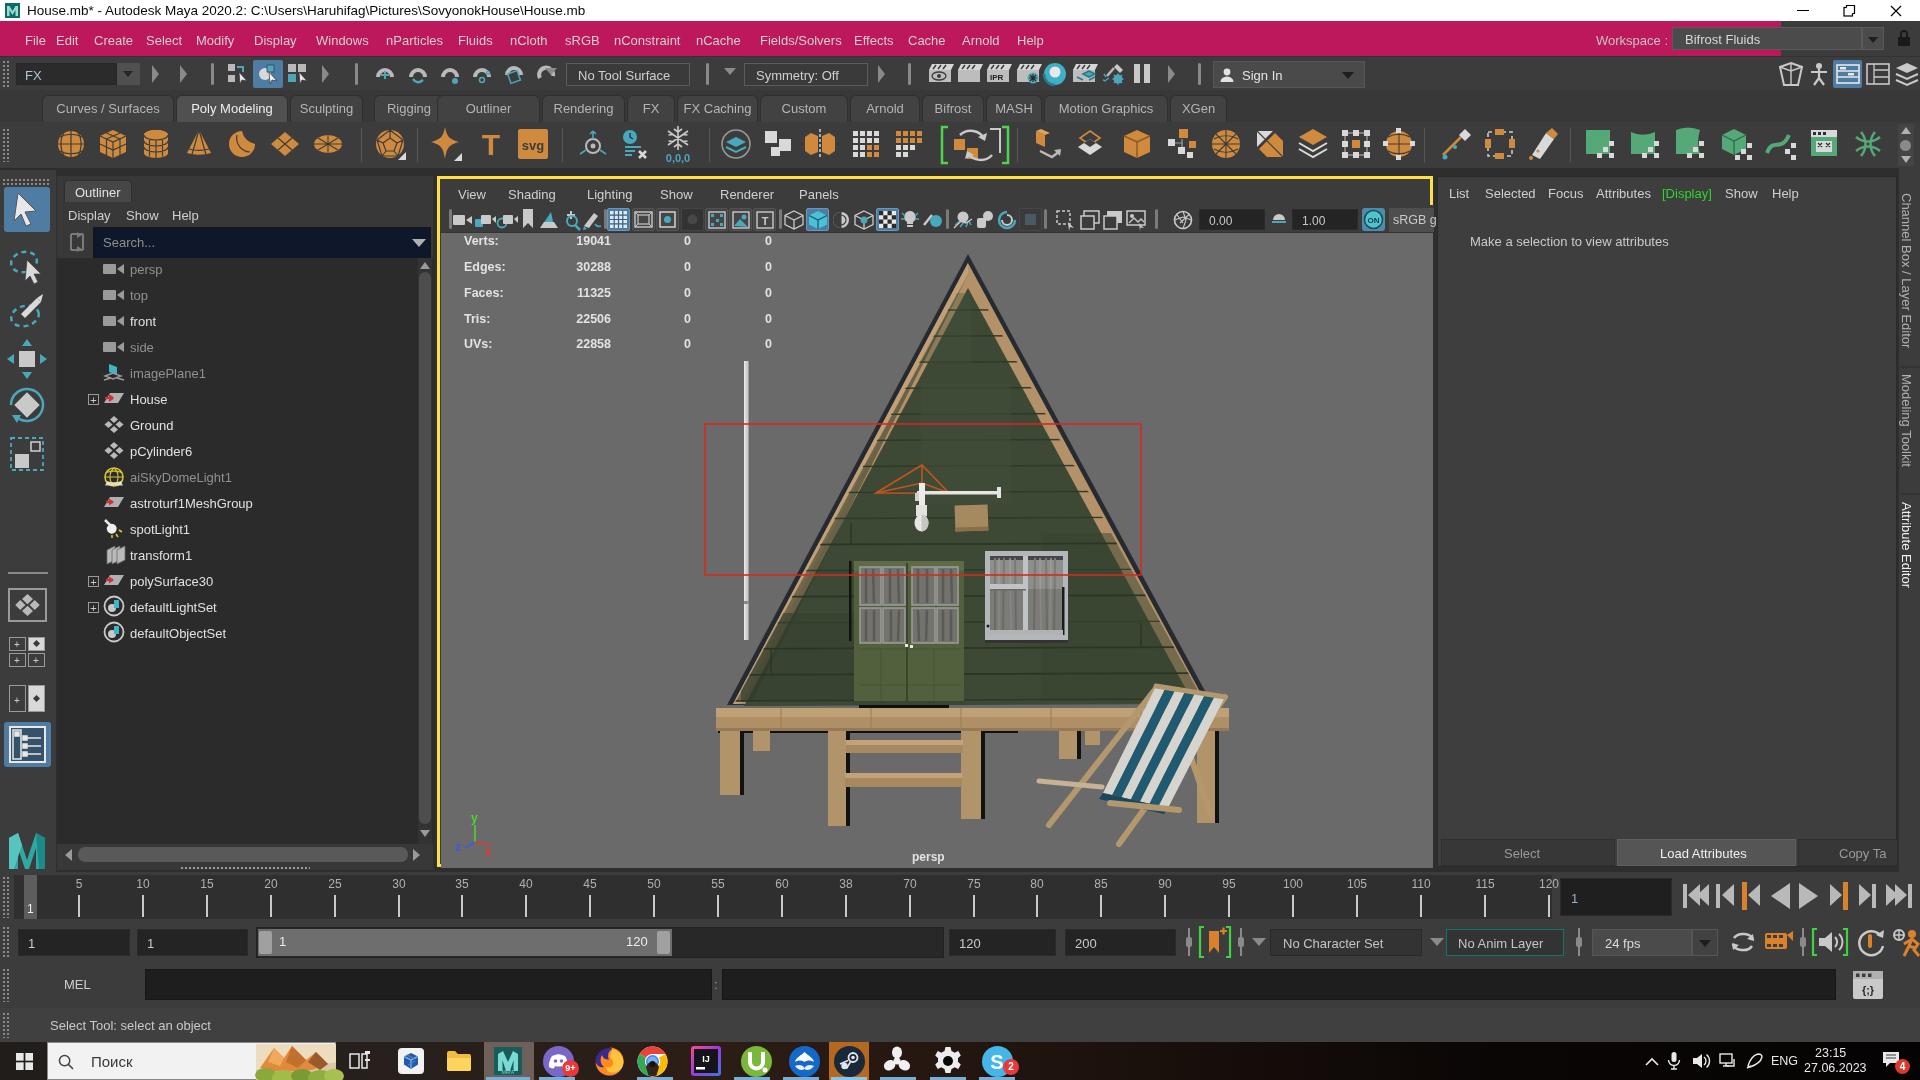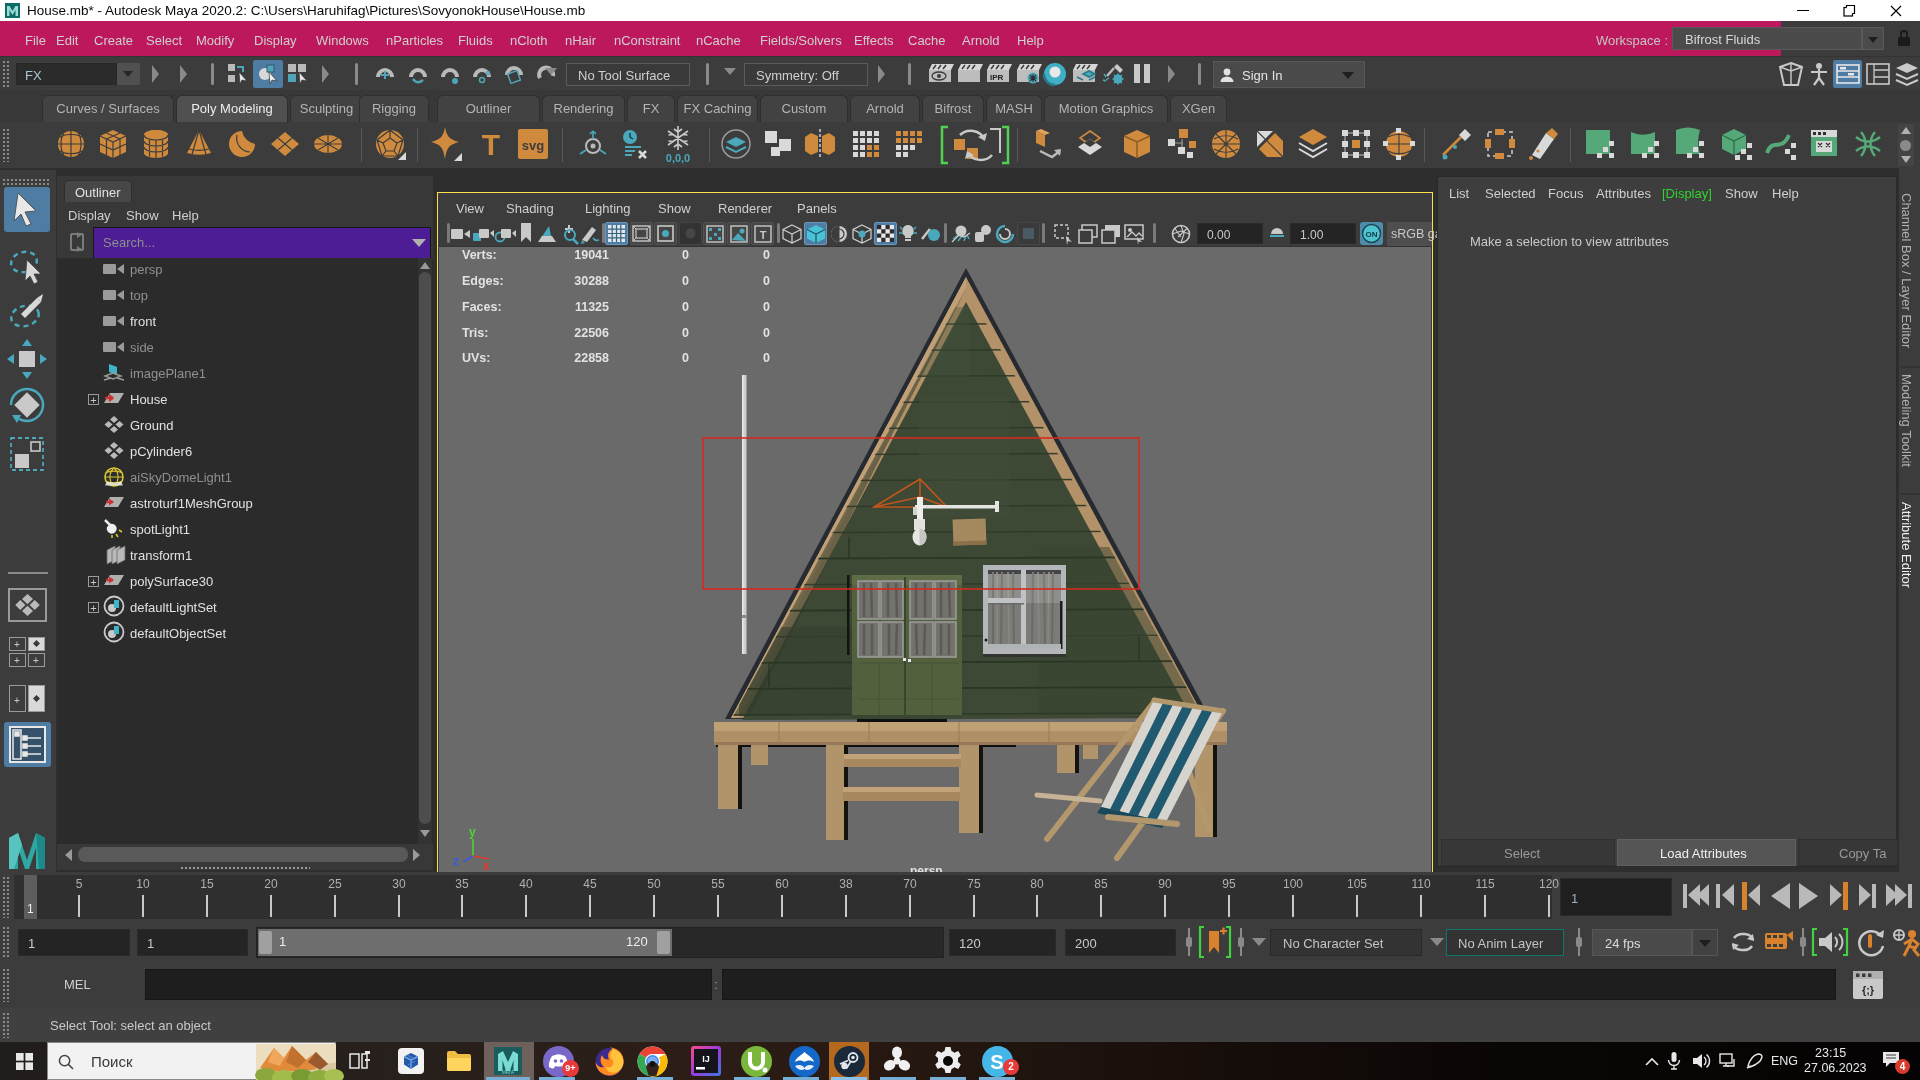--- a/index.html
+++ b/index.html
@@ -31,21 +31,21 @@
   <div class="txt" style="left:25px;top:13px">File</div>
   <div class="txt" style="left:56px;top:13px">Edit</div>
   <div class="txt" style="left:94px;top:13px">Create</div>
   <div class="txt" style="left:146px;top:13px">Select</div>
   <div class="txt" style="left:196px;top:13px">Modify</div>
   <div class="txt" style="left:254px;top:13px">Display</div>
   <div class="txt" style="left:316px;top:13px">Windows</div>
   <div class="txt" style="left:386px;top:13px">nParticles</div>
   <div class="txt" style="left:458px;top:13px">Fluids</div>
   <div class="txt" style="left:510px;top:13px">nCloth</div>
-  <div class="txt" style="left:565px;top:13px">nHair</div>
+  <div class="txt" style="left:565px;top:13px">sRGB</div>
   <div class="txt" style="left:614px;top:13px">nConstraint</div>
   <div class="txt" style="left:696px;top:13px">nCache</div>
   <div class="txt" style="left:760px;top:13px">Fields/Solvers</div>
   <div class="txt" style="left:854px;top:13px">Effects</div>
   <div class="txt" style="left:908px;top:13px">Cache</div>
   <div class="txt" style="left:962px;top:13px">Arnold</div>
   <div class="txt" style="left:1017px;top:13px">Help</div>
   <div class="txt" style="left:1596px;top:13px;color:#c4c4c4">Workspace :</div>
   <div class="abs" style="left:1672px;top:6px;width:190px;height:23px;background:#4b4b4b;border:1px solid #5a5a5a">
     <div class="txt" style="left:12px;top:5px;color:#d8d8d8">Bifrost Fluids</div>
@@ -207,21 +207,21 @@
 </div>
 
 <div id="shelftabs" class="abs" style="left:0;top:90px;width:1920px;height:32px;background:#383838">
   <style>
     .tab{position:absolute;top:5px;height:27px;background:#424242;border:1px solid #2f2f2f;border-bottom:none;border-radius:6px 6px 0 0;color:#b4b4b4;font-size:13px;text-align:center;line-height:26px}
     .tab.on{background:#505050;color:#ececec}
   </style>
   <div class="tab" style="left:42px;width:132px">Curves / Surfaces</div>
   <div class="tab on" style="left:176px;width:112px">Poly Modeling</div>
   <div class="tab" style="left:290px;width:73px">Sculpting</div>
-  <div class="tab" style="left:359px;width:70px">Rigging</div>
+  <div class="tab" style="left:374px;width:70px">Rigging</div>
   <div class="tab" style="left:437px;width:103px">Outliner</div>
   <div class="tab" style="left:542px;width:83px">Rendering</div>
   <div class="tab" style="left:627px;width:48px">FX</div>
   <div class="tab" style="left:677px;width:81px">FX Caching</div>
   <div class="tab" style="left:760px;width:88px">Custom</div>
   <div class="tab" style="left:850px;width:70px">Arnold</div>
   <div class="tab" style="left:922px;width:62px">Bifrost</div>
   <div class="tab" style="left:986px;width:56px">MASH</div>
   <div class="tab" style="left:1044px;width:124px">Motion Graphics</div>
   <div class="tab" style="left:1170px;width:57px">XGen</div>
@@ -588,21 +588,21 @@
   <div class="abs" style="left:7px;top:4px;width:68px;height:22px;background:#474747;border:1px solid #2f2f2f;border-bottom:none;border-radius:5px 5px 0 0"></div>
   <div class="txt" style="left:18px;top:10px;color:#e2e2e2">Outliner</div>
   <div class="txt" style="left:11px;top:33px">Display</div>
   <div class="txt" style="left:69px;top:33px">Show</div>
   <div class="txt" style="left:115px;top:33px">Help</div>
   <svg width="20" height="24" style="left:10px;top:54px" viewBox="0 0 20 24">
       <path d="M4 4 L4 20 M4 4 L10 4 M4 20 L10 20" stroke="#7a7a7a" stroke-width="2" fill="none"></path>
       <path d="M16 4 L16 20 M16 4 L11 4 M16 20 L11 20" stroke="#7a7a7a" stroke-width="2" fill="none"></path>
       <path d="M10 2 l5 3 -5 3 Z M10 16 l5 3 -5 3 Z" fill="#7a7a7a"></path>
     </svg>
-  <div class="abs" style="left:36px;top:51px;width:338px;height:32px;background:#4c1d95;border:1px solid #161616">
+  <div class="abs" style="left:36px;top:51px;width:338px;height:32px;background:#0f172a;border:1px solid #161616">
     <div class="txt" style="left:9px;top:8px;color:#8e8e8e">Search...</div>
     <div class="abs" style="left:318px;top:11px;width:0;height:0;border-left:7px solid transparent;border-right:7px solid transparent;border-top:8px solid #b0b0b0"></div>
   </div>
   <div id="otree" class="abs" style="left:0;top:82px;width:376px;height:586px;background:#2b2b2b">
     <style>.orow{position:absolute;left:73px;font-size:13px;white-space:nowrap}.dim{color:#909090}.lit{color:#e0e0e0}
       .oplus{position:absolute;left:31px;width:11px;height:11px;border:1px solid #9a9a9a;color:#c9c9c9;font-size:11px;line-height:10px;text-align:center}</style>
     <svg width="22" height="14" style="left:46px;top:4px" viewBox="0 0 22 14">
         <rect x="0" y="2" width="13" height="10" rx="1" fill="#9a9a9a"></rect>
         <path d="M14 7 L21 2 V12 Z" fill="#9a9a9a"></path>
       </svg>
@@ -707,21 +707,21 @@
   <div class="abs" style="left:362px;top:96px;width:12px;height:552px;background:#4d4d4d;border-radius:6px"></div>
   <div class="abs" style="left:363px;top:654px;width:0;height:0;border-left:5px solid transparent;border-right:5px solid transparent;border-top:7px solid #9a9a9a"></div>
 
   <div class="abs" style="left:0;top:668px;width:376px;height:20px;background:#383838"></div>
   <div class="abs" style="left:8px;top:673px;width:0;height:0;border-top:6px solid transparent;border-bottom:6px solid transparent;border-right:7px solid #9a9a9a"></div>
   <div class="abs" style="left:21px;top:671px;width:330px;height:15px;background:#595959;border-radius:7px"></div>
   <div class="abs" style="left:356px;top:673px;width:0;height:0;border-top:6px solid transparent;border-bottom:6px solid transparent;border-left:7px solid #9a9a9a"></div>
   <div class="grip" style="left:123px;top:690px;width:130px;height:4px;background-image:radial-gradient(circle at 2px 2px,#9a9a9a 1px,transparent 1.2px)"></div>
 </div>
 
-<div id="viewport" class="abs" style="left:437px;top:192px;width:996px;height:691px;background:#3c3c3c;border:1px solid #fde047">
+<div id="viewport" class="abs" style="left:437px;top:176px;width:996px;height:691px;background:#3c3c3c;border:3px solid #fde047">
   <div class="txt" style="left:18px;top:9px">View</div>
   <div class="txt" style="left:68px;top:9px">Shading</div>
   <div class="txt" style="left:147px;top:9px">Lighting</div>
   <div class="txt" style="left:220px;top:9px">Show</div>
   <div class="txt" style="left:280px;top:9px">Renderer</div>
   <div class="txt" style="left:359px;top:9px">Panels</div>
   <div id="vicons" class="abs" style="left:0;top:26px;width:994px;height:28px;background:#3c3c3c;border-bottom:1px solid #333">
     <style>.vb{position:absolute;top:3px;width:23px;height:23px;background:#454545;border:1px solid #525252;border-radius:2px}.vs{position:absolute;top:4px;width:3px;height:20px;background:#7a7a7a;border-radius:2px}</style>
     <div class="vs" style="left:9px"></div>
     <svg width="20" height="14" style="left:13px;top:8px" viewBox="0 0 20 14">

